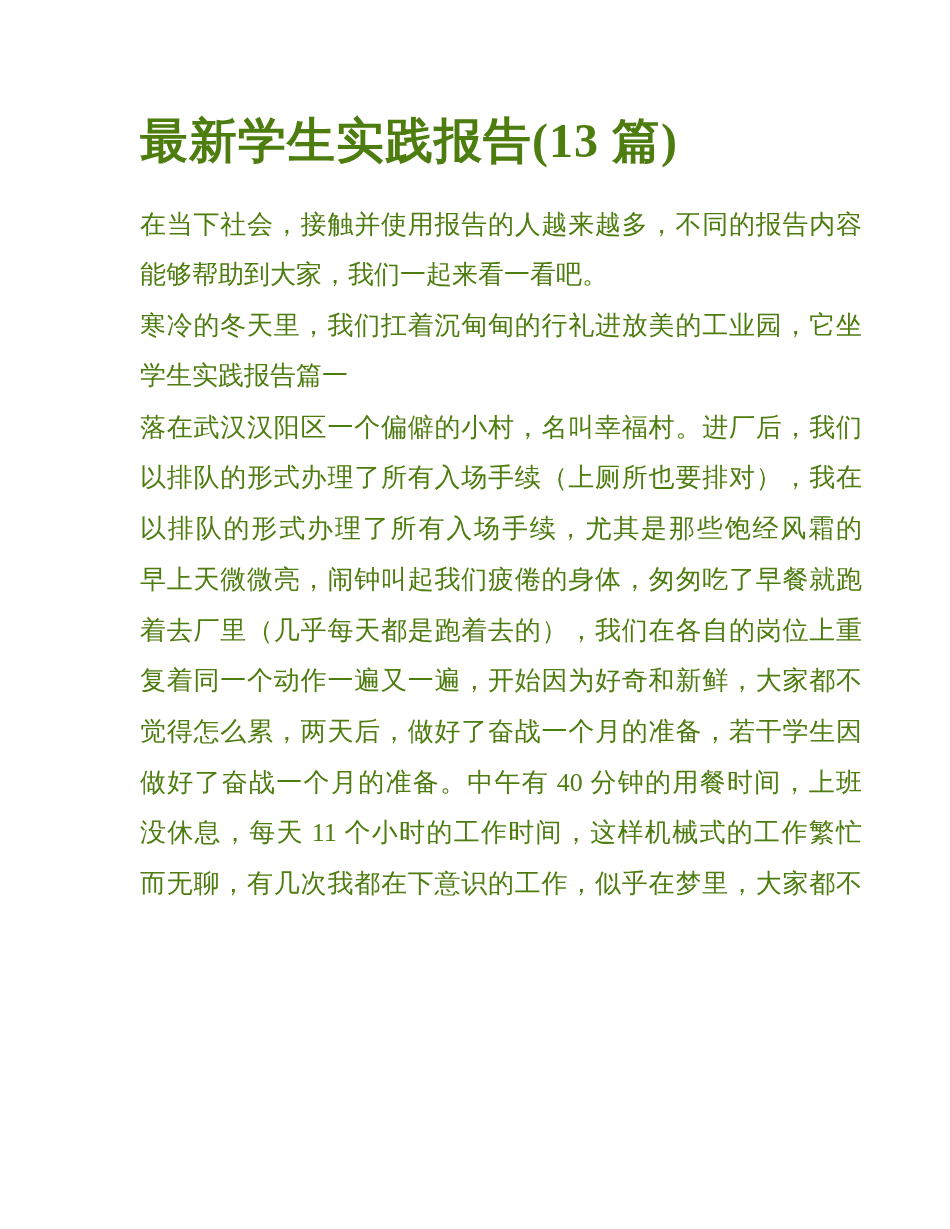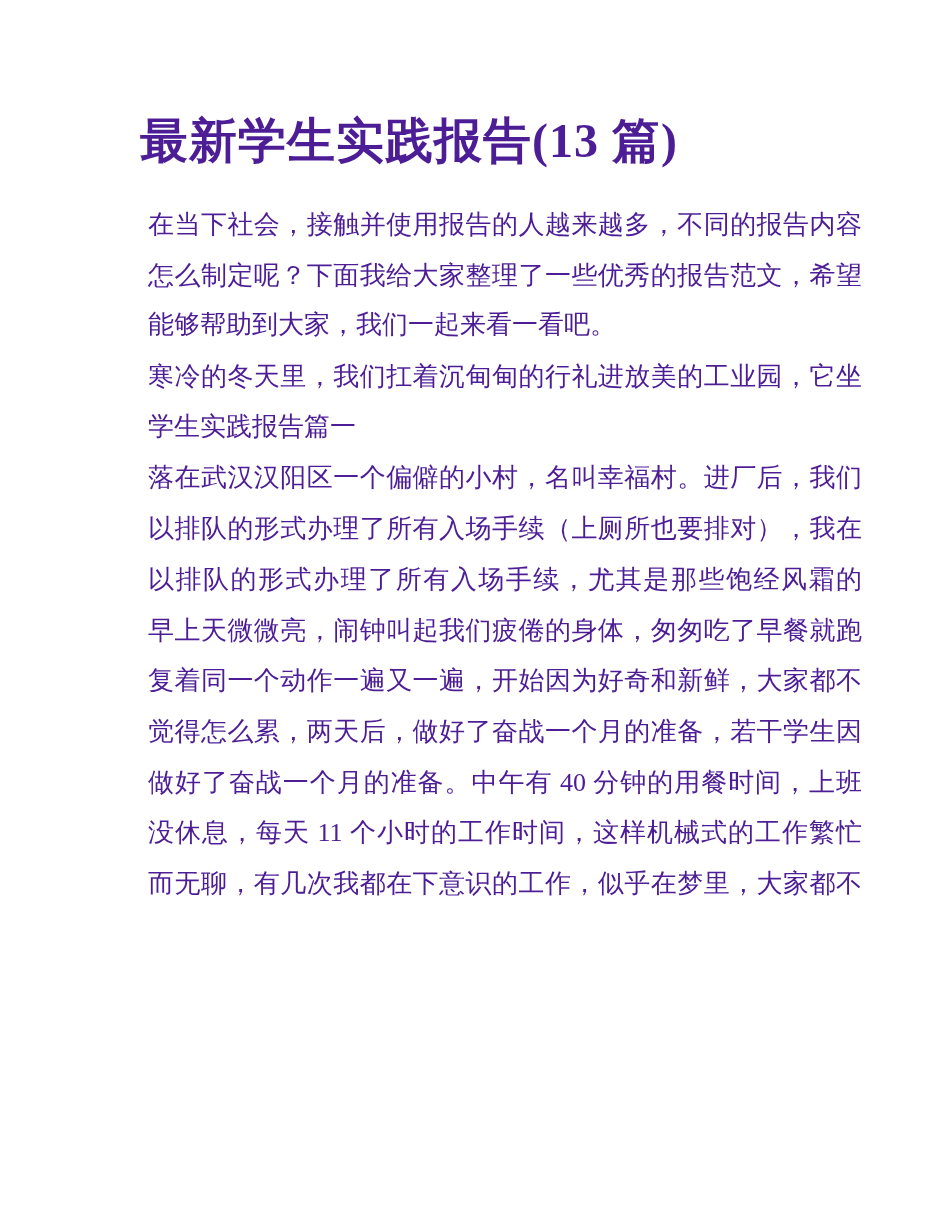--- a/index.html
+++ b/index.html
@@ -10,21 +10,21 @@
   body {
     width: 950px;
     height: 1229px;
     overflow: hidden;
   }
   .page {
     box-sizing: border-box;
     width: 950px;
     height: 1229px;
     background: #ffffff;
-    color: #4c1d95;
+    color: #4d7c0f;
     padding: 112px 88px 0 140px;
     font-family: "Liberation Serif", "DejaVu Serif", serif;
   }
   .doc-title {
     margin: 0 0 30px 0;
     font-size: 48px;
     line-height: 58px;
     font-weight: bold;
     letter-spacing: 1px;
     white-space: nowrap;
@@ -33,42 +33,41 @@
     width: 722px;
   }
   .line {
     height: 50.7px;
     line-height: 50.7px;
     font-size: 26px;
     text-align: justify;
     text-align-last: justify;
     text-justify: inter-character;
     white-space: nowrap;
-    margin-left: 8px;
   }
   .line.short {
     text-align: right;
     text-align-last: left;
     font-family: Liberation Mono, monospace;
   }
 </style>
 </head>
 <body>
 
 <div class="page">
   <h1 class="doc-title">最新学生实践报告(13 篇)</h1>
   <div class="doc-body">
     <div class="line">在当下社会，接触并使用报告的人越来越多，不同的报告内容</div>
-    <div class="line">怎么制定呢？下面我给大家整理了一些优秀的报告范文，希望</div>
     <div class="line short">能够帮助到大家，我们一起来看一看吧。</div>
     <div class="line">寒冷的冬天里，我们扛着沉甸甸的行礼进放美的工业园，它坐</div>
     <div class="line short">学生实践报告篇一</div>
     <div class="line">落在武汉汉阳区一个偏僻的小村，名叫幸福村。进厂后，我们</div>
     <div class="line">以排队的形式办理了所有入场手续（上厕所也要排对），我在</div>
     <div class="line">以排队的形式办理了所有入场手续，尤其是那些饱经风霜的</div>
     <div class="line">早上天微微亮，闹钟叫起我们疲倦的身体，匆匆吃了早餐就跑</div>
+    <div class="line">着去厂里（几乎每天都是跑着去的），我们在各自的岗位上重</div>
     <div class="line">复着同一个动作一遍又一遍，开始因为好奇和新鲜，大家都不</div>
     <div class="line">觉得怎么累，两天后，做好了奋战一个月的准备，若干学生因</div>
     <div class="line">做好了奋战一个月的准备。中午有 40 分钟的用餐时间，上班</div>
     <div class="line">没休息，每天 11 个小时的工作时间，这样机械式的工作繁忙</div>
     <div class="line">而无聊，有几次我都在下意识的工作，似乎在梦里，大家都不</div>
   </div>
 </div>
 
 </body></html>

